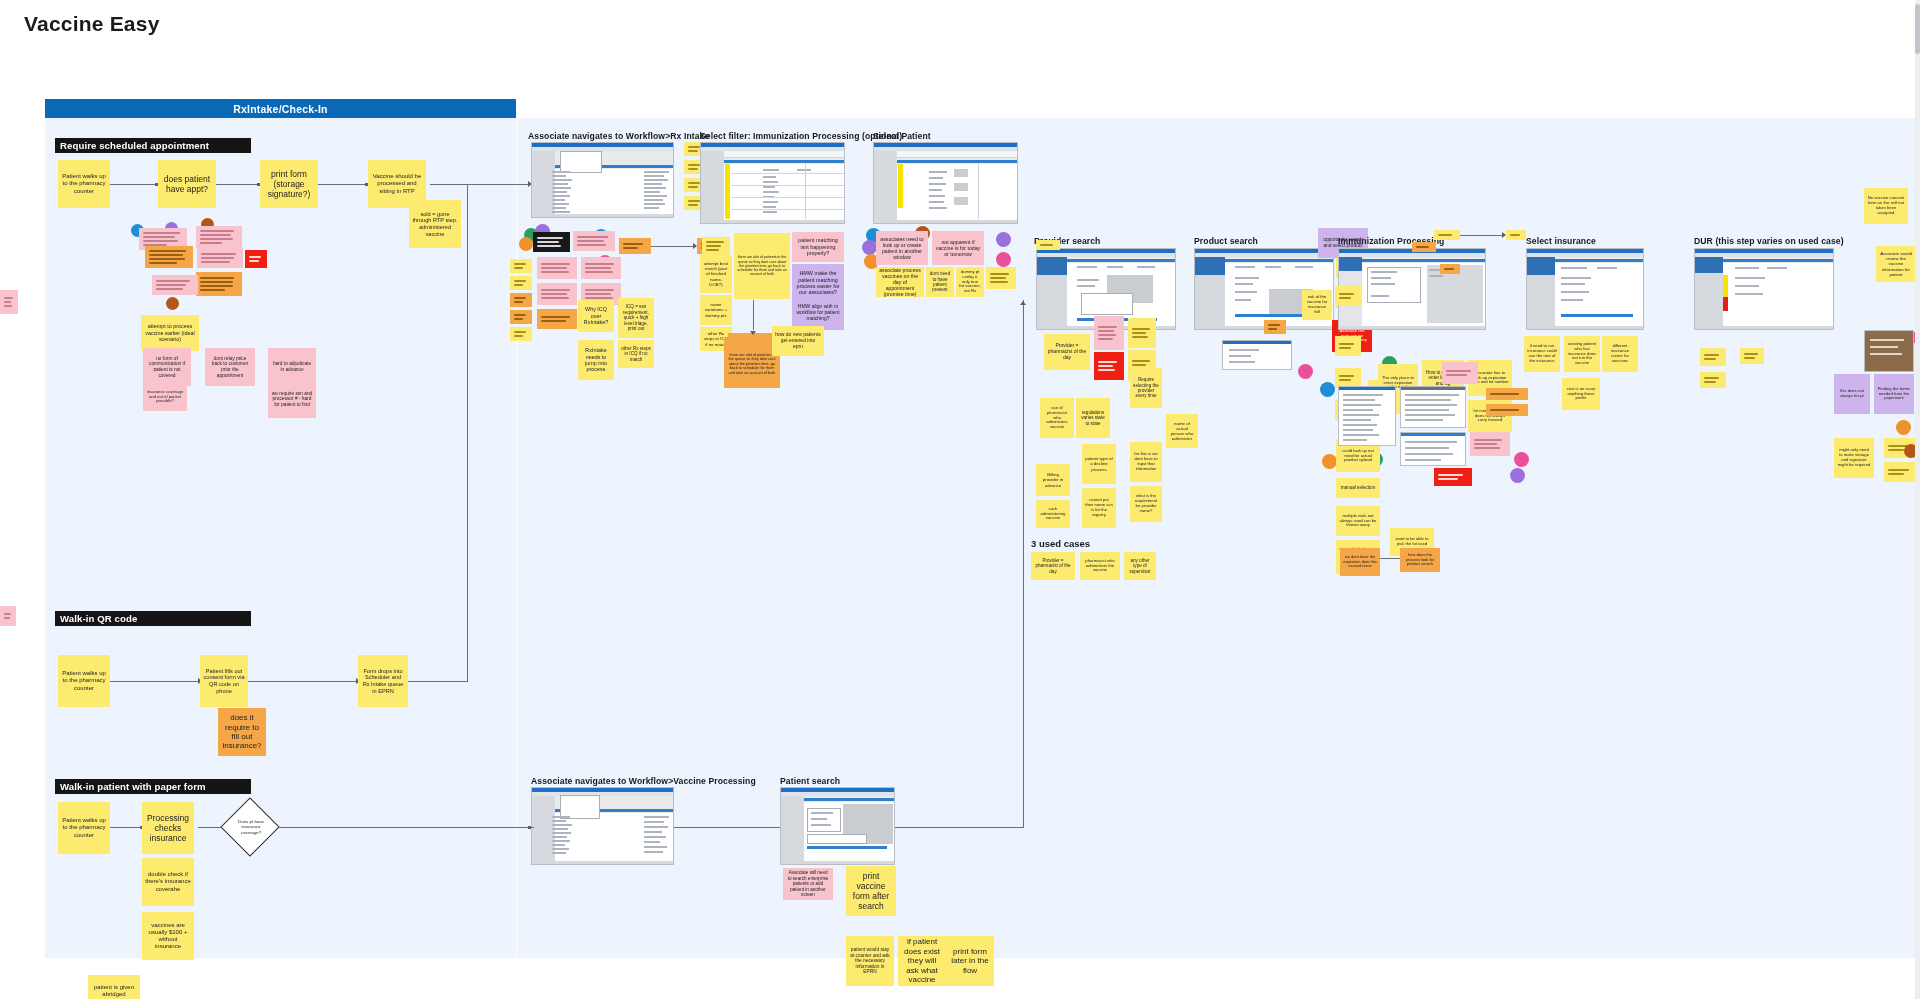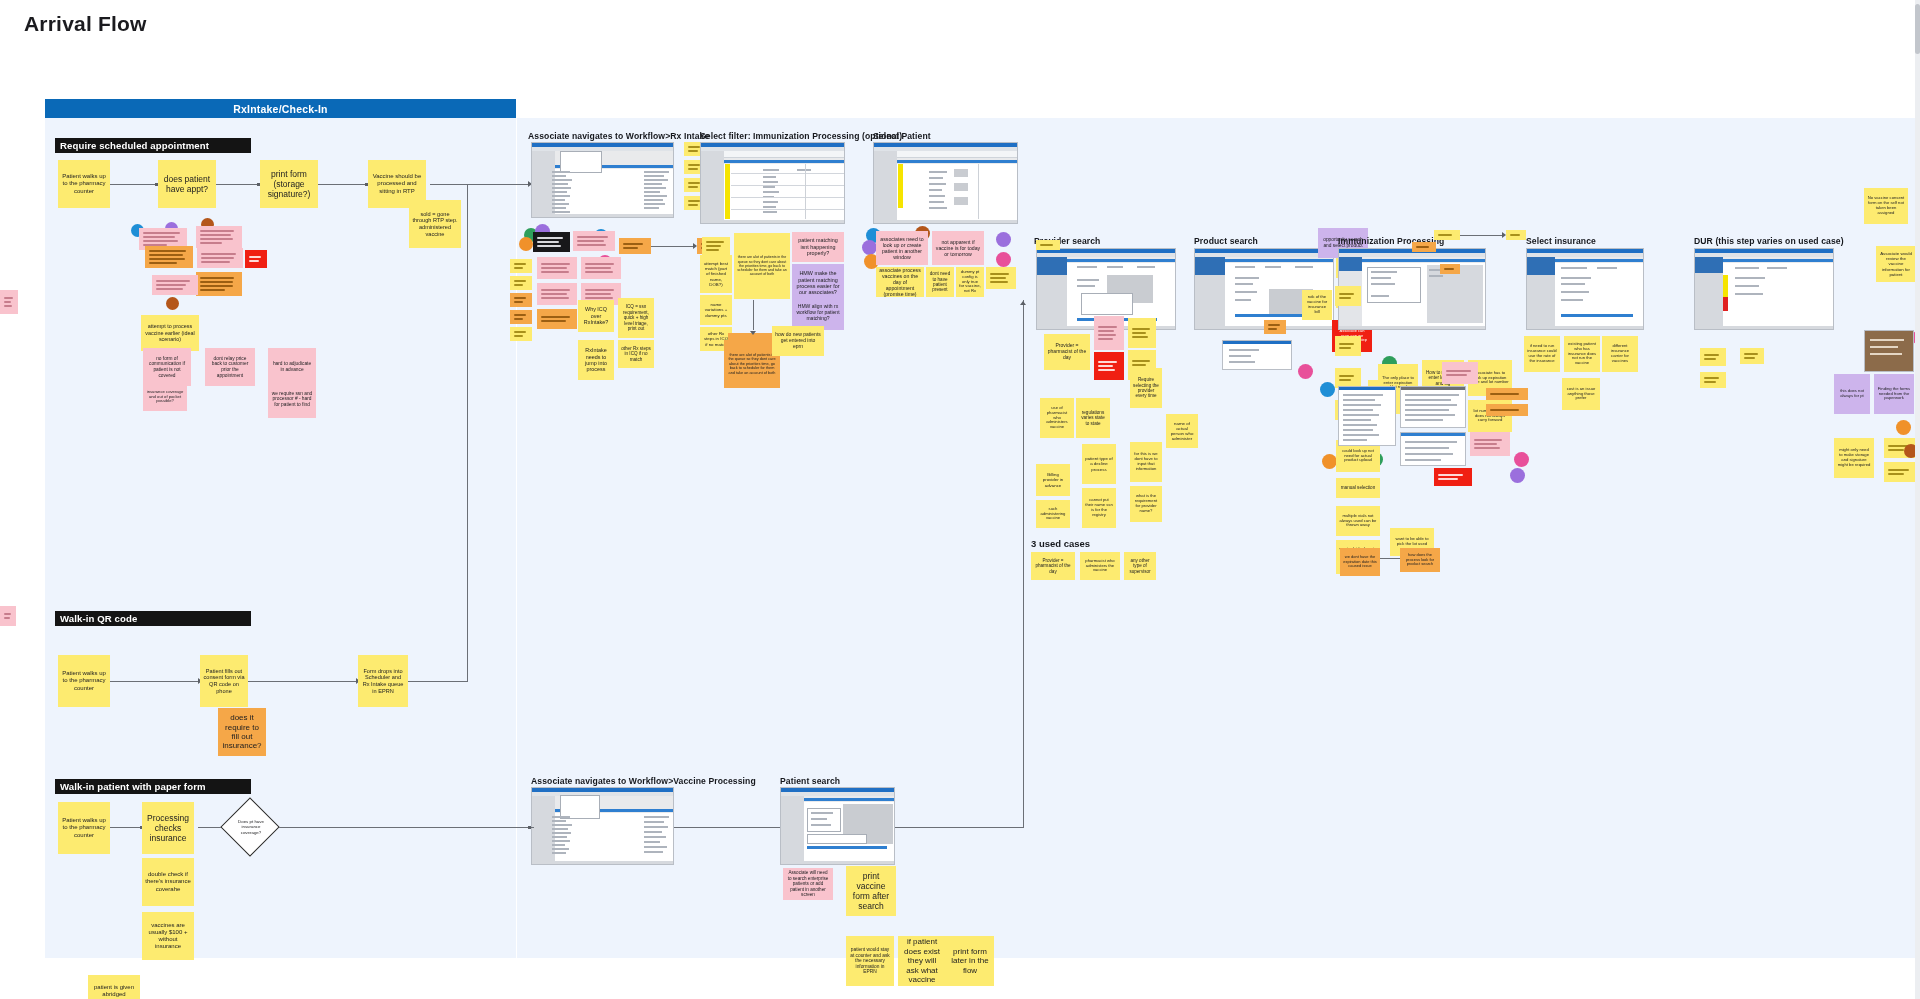--- a/index.html
+++ b/index.html
@@ -81,21 +81,21 @@
                 font-size:9px; letter-spacing:-.5px; }
   .scrn .status{ position:absolute; left:0; right:0; bottom:0; height:3px; background:#d6d9de; }
 
   .cap { position:absolute; font-size:9.5px; font-weight:700; color:#16181d; }
 </style>
 </head>
 <body>
 
 <div id="board">
 
-  <div class="title">Arrival Flow</div>
+  <div class="title">Vaccine Easy</div>
 
   <div class="lane" style="left:45px;top:118px;width:471px;height:840px;"></div>
   <div class="lane-hdr" style="left:45px;top:99px;width:471px;">RxIntake/Check-In</div>
 
   <div class="lane" style="left:517px;top:118px;width:1403px;height:840px;"></div>
 
   <div class="sect" style="left:55px;top:138px;width:196px;">Require scheduled appointment</div>
   <div class="sect" style="left:55px;top:611px;width:196px;">Walk-in QR code</div>
   <div class="sect" style="left:55px;top:779px;width:196px;">Walk-in patient with paper form</div>
 

